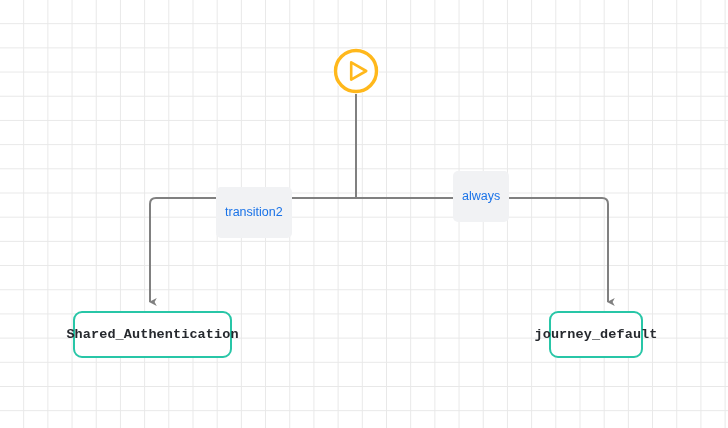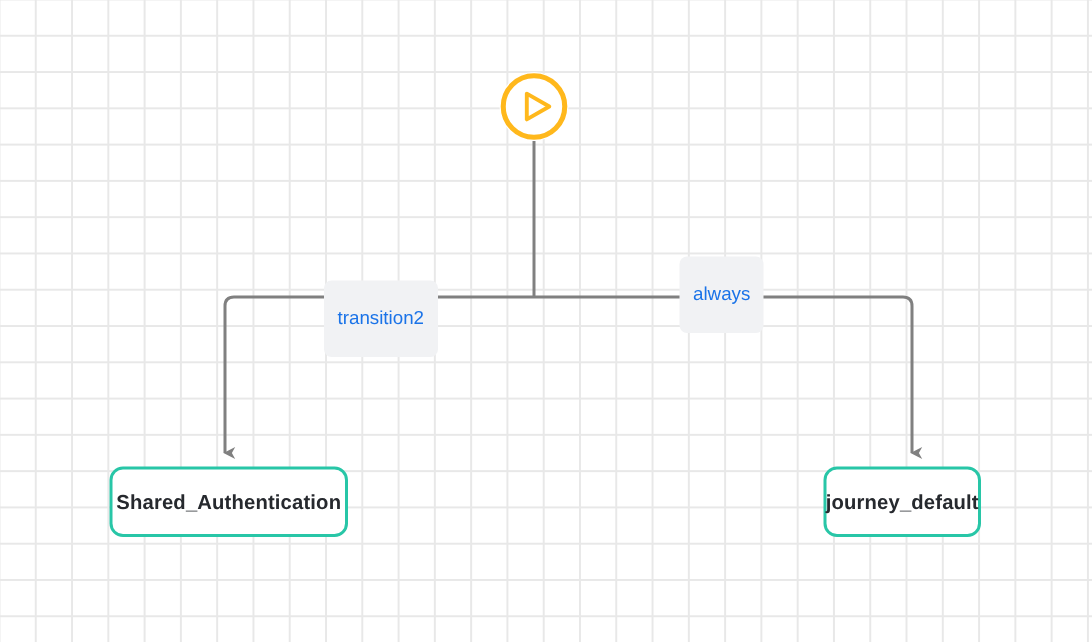--- a/index.html
+++ b/index.html
@@ -62,21 +62,21 @@
     display: flex;
     align-items: center;
     justify-content: center;
   }
   .state-node .state-label {
     font-size: 13.5px;
     font-weight: bold;
     color: #26292e;
     white-space: nowrap;
     letter-spacing: 0.1px;
-    font-family: Liberation Sans, sans-serif;
+    font-family: Liberation Mono, monospace;
   }
 </style>
 </head>
 <body>
 
 <div id="canvas">
 
   <svg id="edges" viewBox="0 0 728 428" width="728" height="428" xmlns="http://www.w3.org/2000/svg">
     <defs>
       <marker id="arrow" markerWidth="10" markerHeight="10" refX="4.6" refY="7.2" orient="auto" markerUnits="userSpaceOnUse">
@@ -103,17 +103,17 @@
   </div>
 
   <div class="edge-label" style="left:453px; top:171px;">
     <span>always</span>
   </div>
 
   <div class="state-node" style="left:73px; top:311px; width:159px; height:47px;">
     <span class="state-label">Shared_Authentication</span>
   </div>
 
-  <div class="state-node" style="left:549px; top:311px; width:105px; height:47px;">
+  <div class="state-node" style="left:549px; top:311px; width:94px; height:47px;">
     <span class="state-label">journey_default</span>
   </div>
 
 </div>
 
 </body></html>

